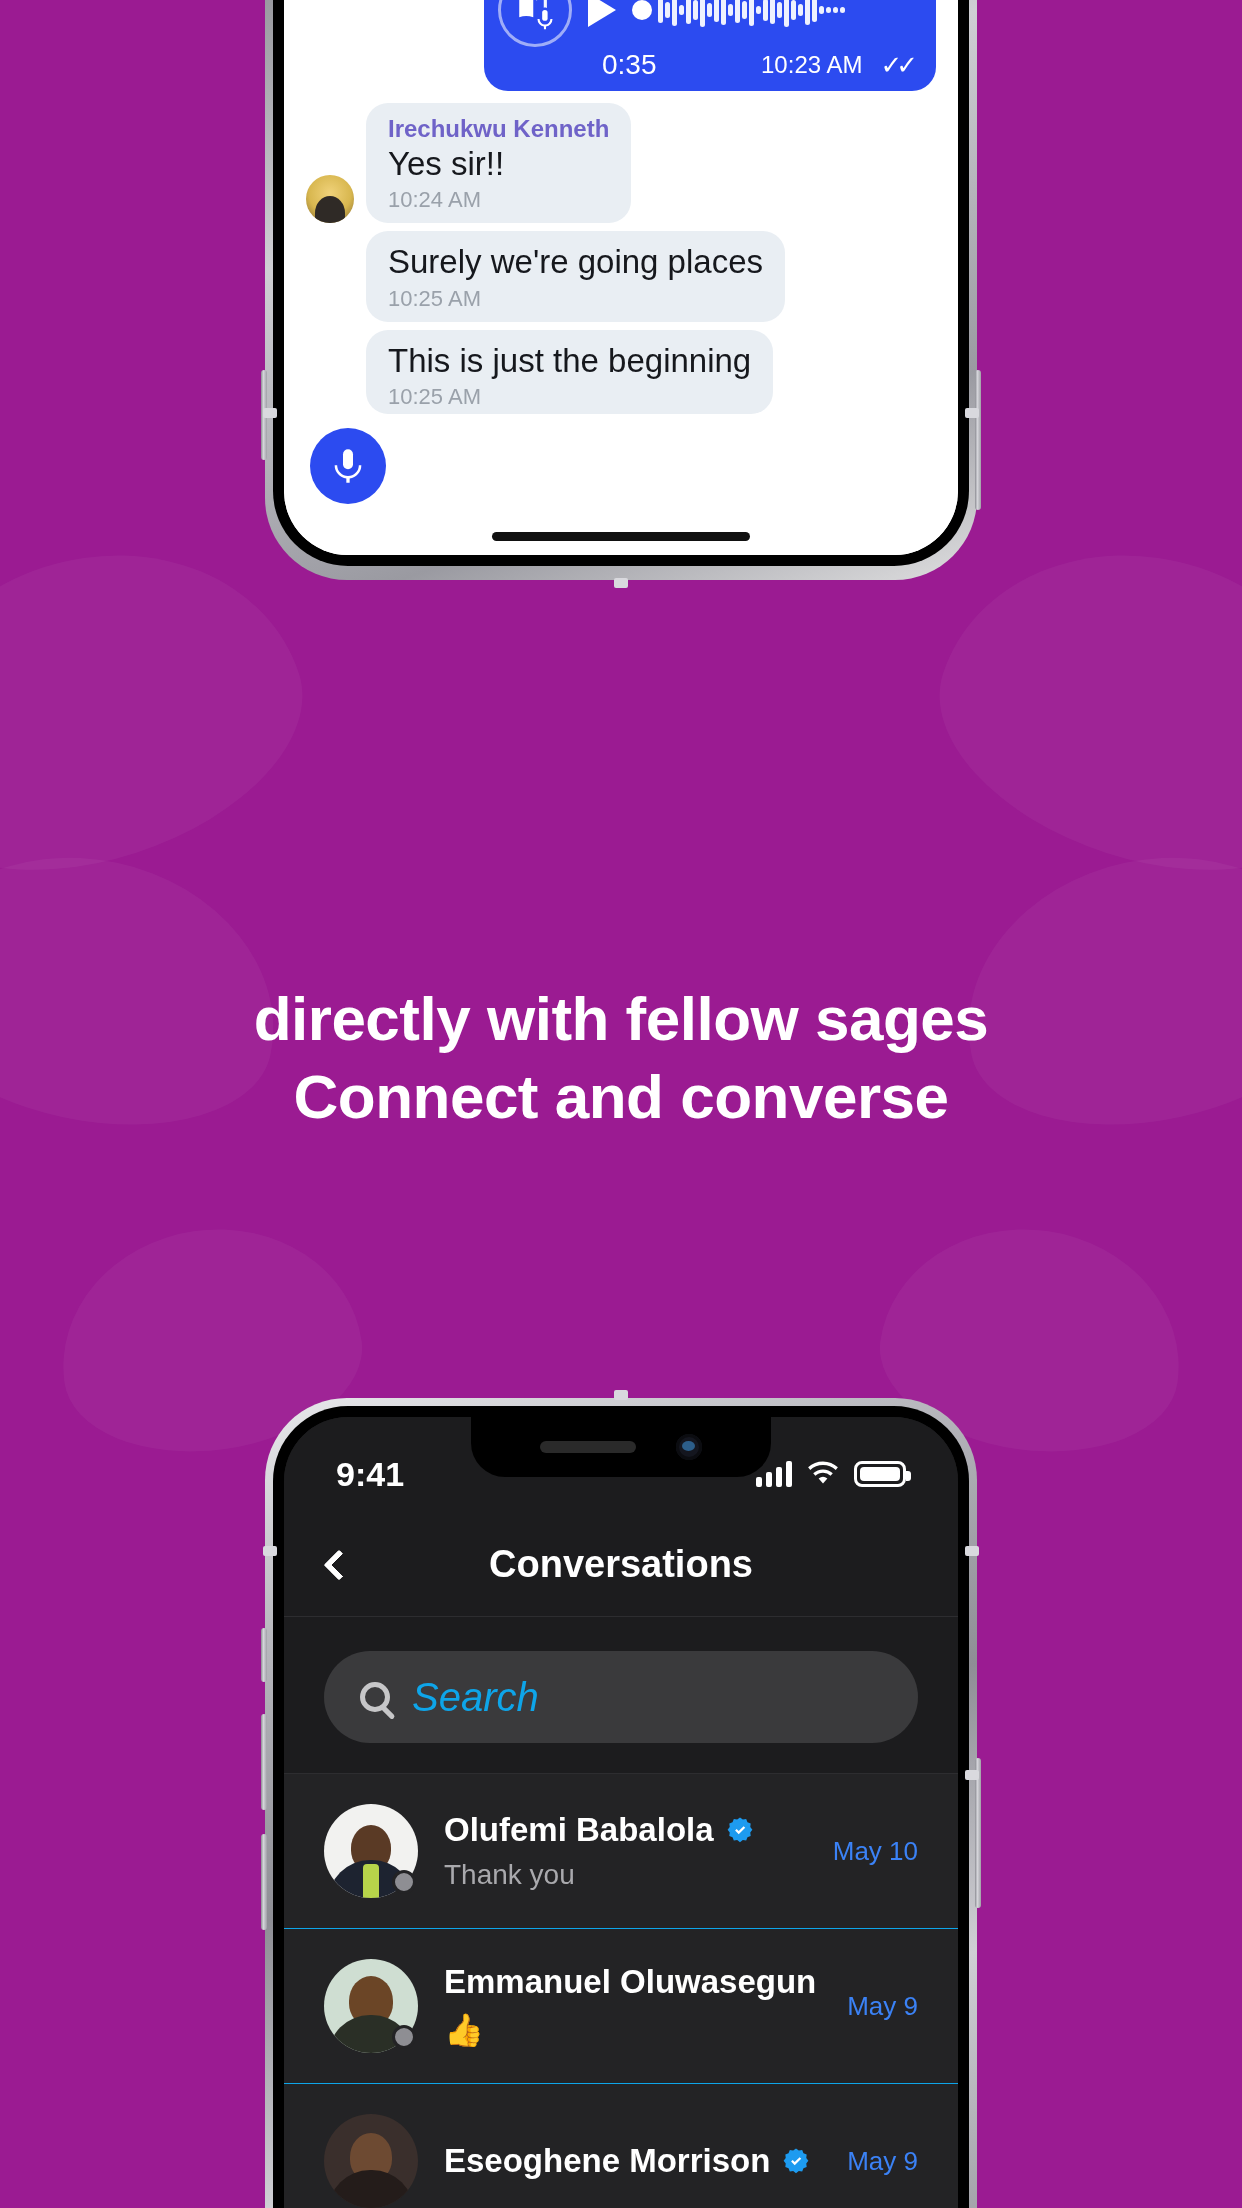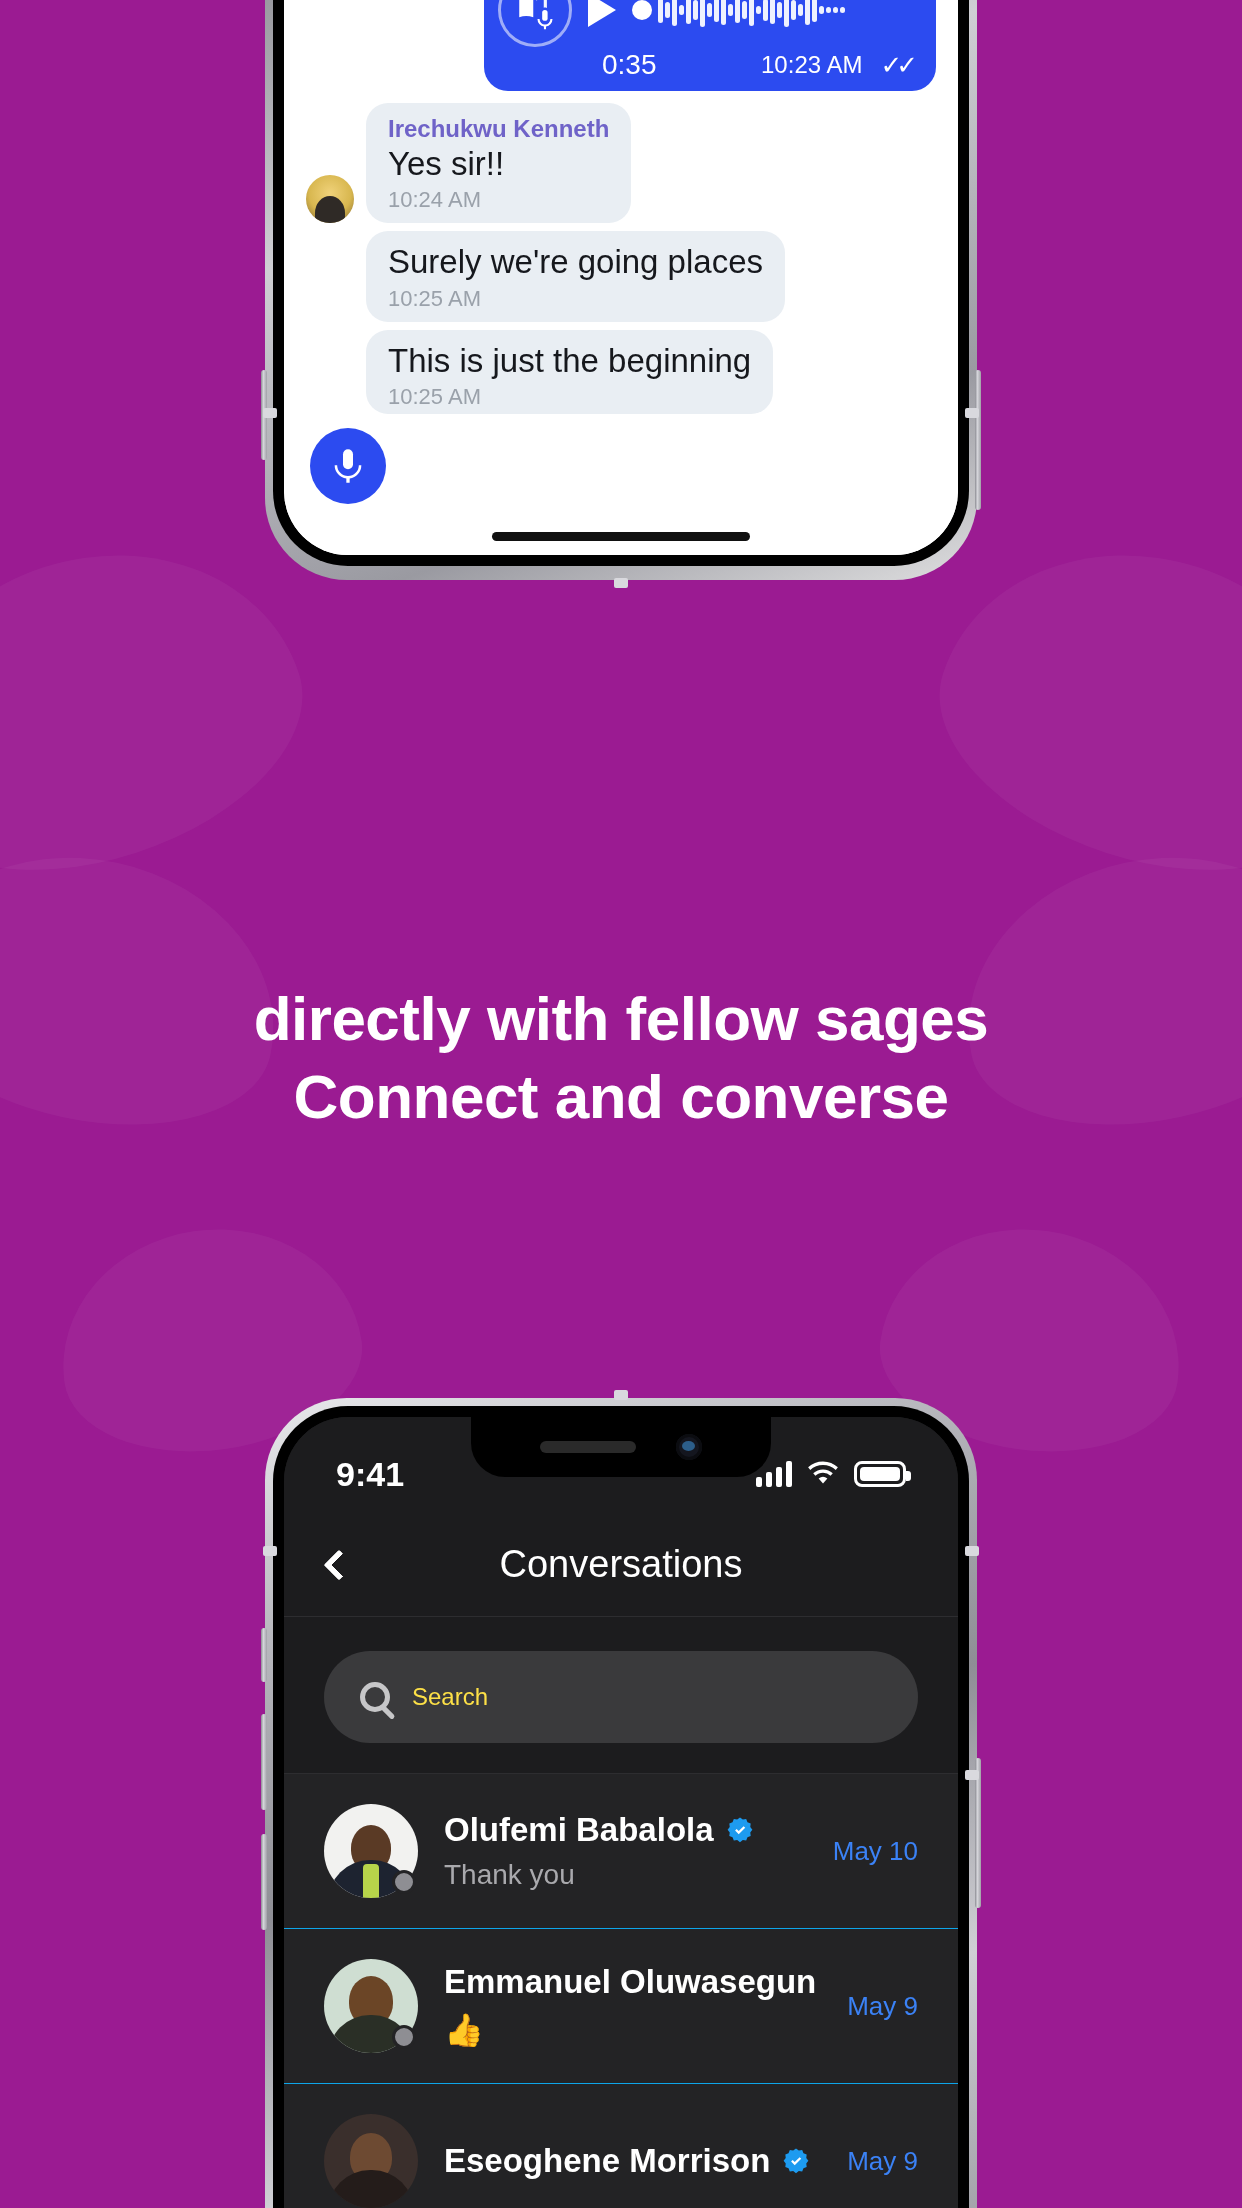--- a/index.html
+++ b/index.html
@@ -236,35 +236,35 @@
     height: 104px; display: flex; align-items: center;
     padding: 0 44px; background: #1c1c1e;
     border-bottom: 1px solid #2d2d30; position: relative;
   }
   .back-chev {
     width: 22px; height: 22px; border-left: 6px solid #fff; border-bottom: 6px solid #fff;
     transform: rotate(45deg); border-radius: 2px;
   }
   .nav-title {
     position: absolute; left: 0; right: 0; text-align: center;
-    color: #fff; font-size: 38px; font-weight: 400; pointer-events: none;
+    color: #fff; font-size: 38px; font-weight: 700; pointer-events: none;
   }
 
   .search-wrap { padding: 34px 40px 30px; background: #1c1c1e; border-bottom: 1px solid #2d2d30; }
   .search-box {
     height: 92px; background: #3a3a3c; border-radius: 46px;
     display: flex; align-items: center; gap: 22px; padding: 0 36px;
   }
   .mag {
     width: 30px; height: 30px; border: 5px solid #c6c6c8; border-radius: 50%;
     position: relative; flex: 0 0 30px;
   }
   .mag::after { content:""; position:absolute; right:-11px; bottom:-8px; width:16px; height:5px;
                 background:#c6c6c8; transform:rotate(45deg); border-radius:3px; }
-  .search-ph { color: #fde047; font-size: 24px; }
+  .search-ph { color: #0ea5e9; font-size: 40px; font-style: italic; }
 
   .conv-row {
     display: flex; align-items: center; gap: 26px;
     padding: 30px 40px; border-bottom: 1px solid #0ea5e9;
     background: #232325;
   }
   .av-wrap { position: relative; flex: 0 0 94px; }
   .av {
     width: 94px; height: 94px; border-radius: 50%; overflow: hidden;
     position: relative;

